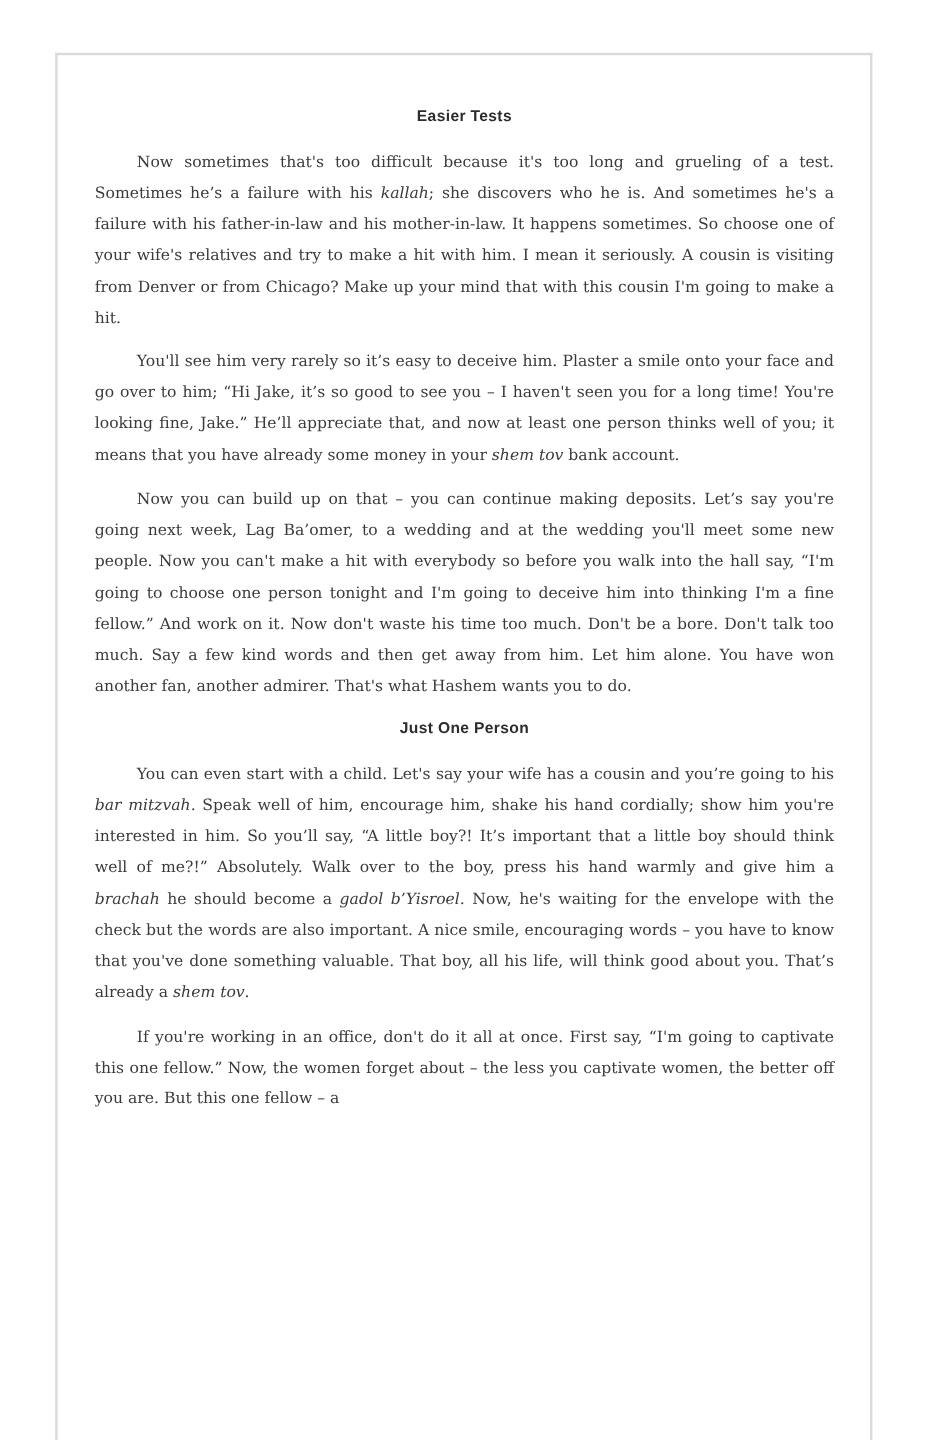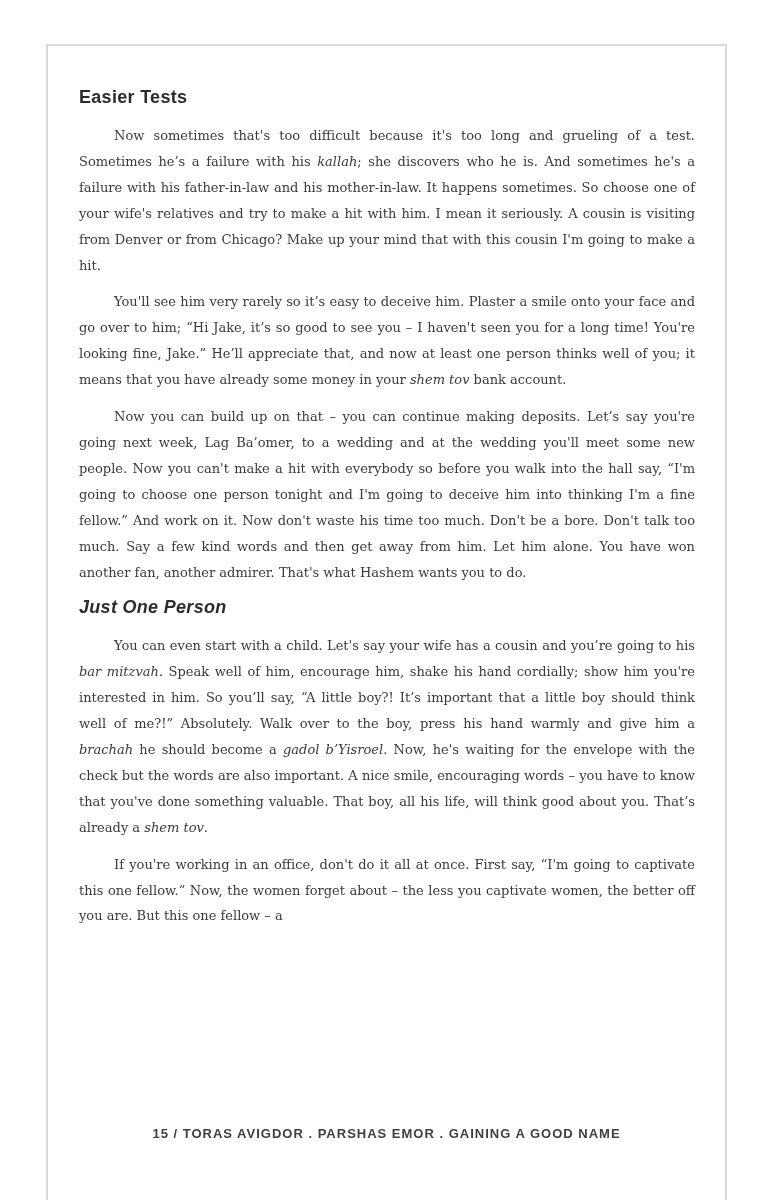--- a/index.html
+++ b/index.html
@@ -23,30 +23,29 @@
     box-sizing: border-box;
     border: 2px solid #dadada;
     border-bottom: none;
     background: #ffffff;
     padding: 40px 30px 0 31px;
   }
   .article-section { margin: 0; }
   .section-heading {
     font-family: "Liberation Sans", sans-serif;
     font-weight: 700;
-    font-size: 18px;
+    font-size: 13px;
     line-height: 22px;
     letter-spacing: 0.3px;
     color: #2c2c2c;
-    text-align: left;
+    text-align: center;
     margin: 0 0 15px 0;
   }
   .article-section:not(:first-child) .section-heading {
     margin-top: 10px;
-    font-style: italic;
   }
   .body-paragraph {
     font-family: "DejaVu Serif", serif;
     font-size: 13px;
     line-height: 25.9px;
     color: #3a3a3a;
     text-align: justify;
     text-indent: 35px;
     margin: 0 0 11px 0;
   }
@@ -78,14 +77,13 @@
         <p class="body-paragraph"><span>Now sometimes that's too difficult because it's too long and grueling of a test. Sometimes he’s a failure with his </span><em>kallah</em><span>; she discovers who he is. And sometimes he's a failure with his father-in-law and his mother-in-law. It happens sometimes. So choose one of your wife's relatives and try to make a hit with him. I mean it seriously. A cousin is visiting from Denver or from Chicago? Make up your mind that with this cousin I'm going to make a hit.</span></p>
         <p class="body-paragraph"><span>You'll see him very rarely so it’s easy to deceive him. Plaster a smile onto your face and go over to him; “Hi Jake, it’s so good to see you – I haven't seen you for a long time! You're looking fine, Jake.” He’ll appreciate that, and now at least one person thinks well of you; it means that you have already some money in your </span><em>shem tov</em><span> bank account.</span></p>
         <p class="body-paragraph"><span>Now you can build up on that – you can continue making deposits. Let’s say you're going next week, Lag Ba’omer, to a wedding and at the wedding you'll meet some new people. Now you can't make a hit with everybody so before you walk into the hall say, “I'm going to choose one person tonight and I'm going to deceive him into thinking I'm a fine fellow.” And work on it. Now don't waste his time too much. Don't be a bore. Don't talk too much. Say a few kind words and then get away from him. Let him alone. You have won another fan, another admirer. That's what Hashem wants you to do.</span></p>
       </section>
       <section class="article-section">
         <h2 class="section-heading">Just One Person</h2>
         <p class="body-paragraph"><span>You can even start with a child. Let's say your wife has a cousin and you’re going to his </span><em>bar mitzvah</em><span>. Speak well of him, encourage him, shake his hand cordially; show him you're interested in him. So you’ll say, “A little boy?! It’s important that a little boy should think well of me?!” Absolutely. Walk over to the boy, press his hand warmly and give him a </span><em>brachah</em><span> he should become a </span><em>gadol b’Yisroel</em><span>. Now, he's waiting for the envelope with the check but the words are also important. A nice smile, encouraging words – you have to know that you've done something valuable. That boy, all his life, will think good about you. That’s already a </span><em>shem tov</em><span>.</span></p>
         <p class="body-paragraph"><span>If you're working in an office, don't do it all at once. First say, “I'm going to captivate this one fellow.” Now, the women forget about – the less you captivate women, the better off you are. But this one fellow – a</span></p>
       </section>
     </div>
-  <div class="footer-credit">15 / TORAS AVIGDOR . PARSHAS EMOR . GAINING A GOOD NAME</div>
 </div>
 
 </body></html>

